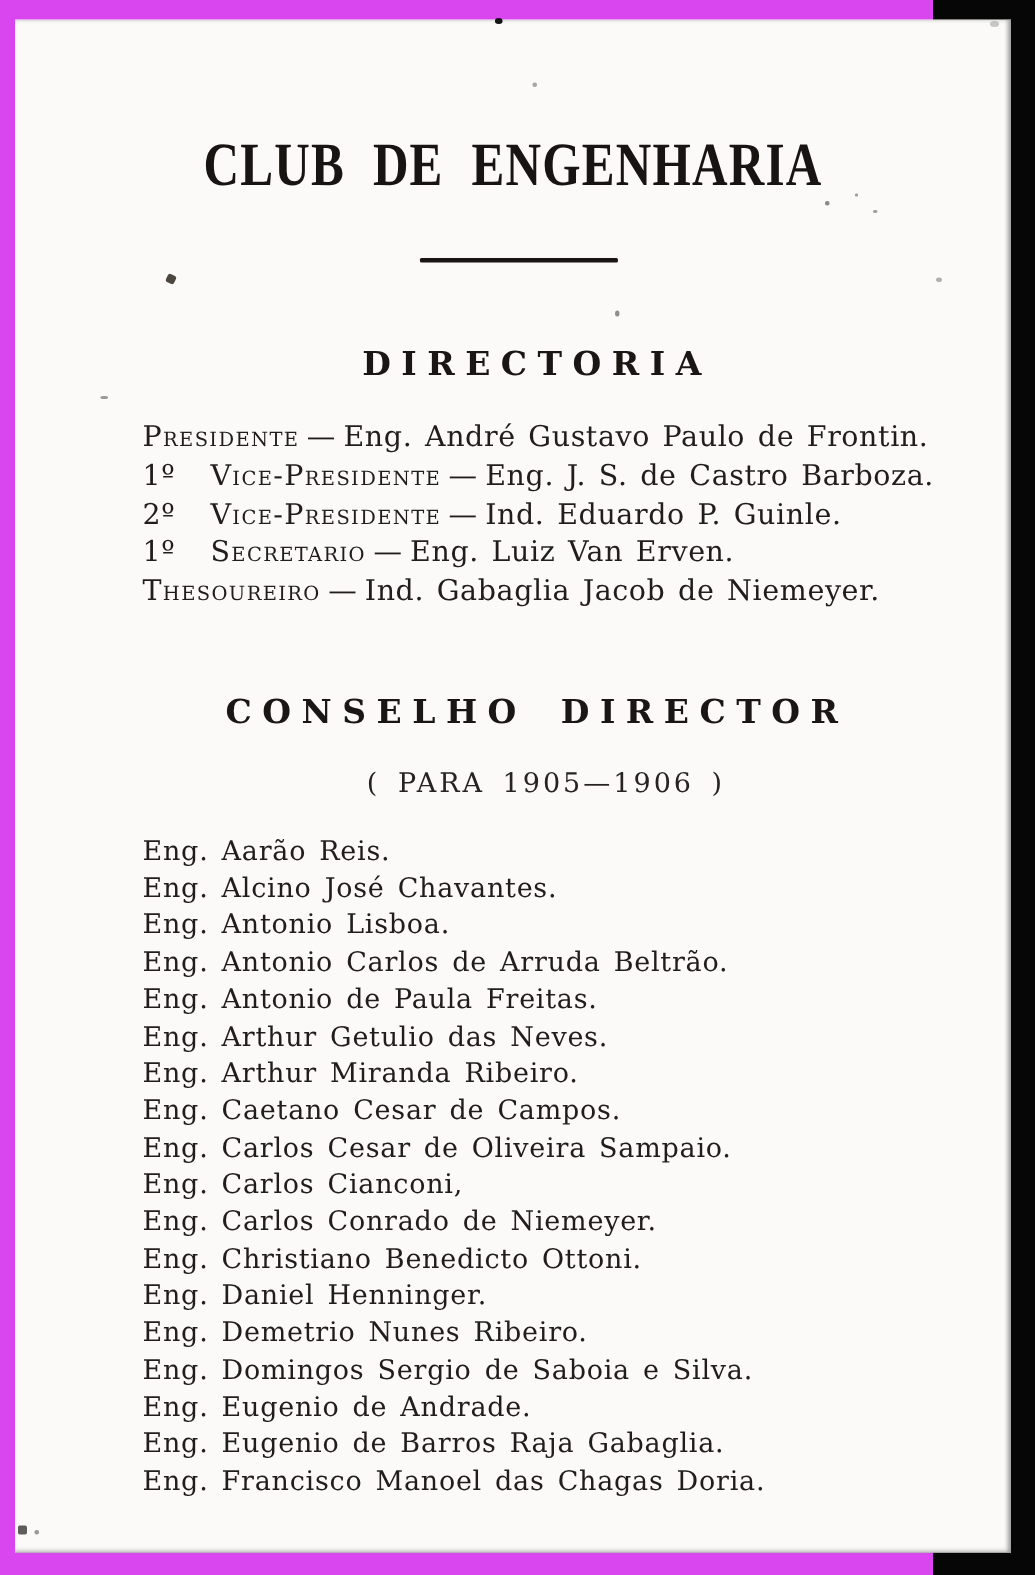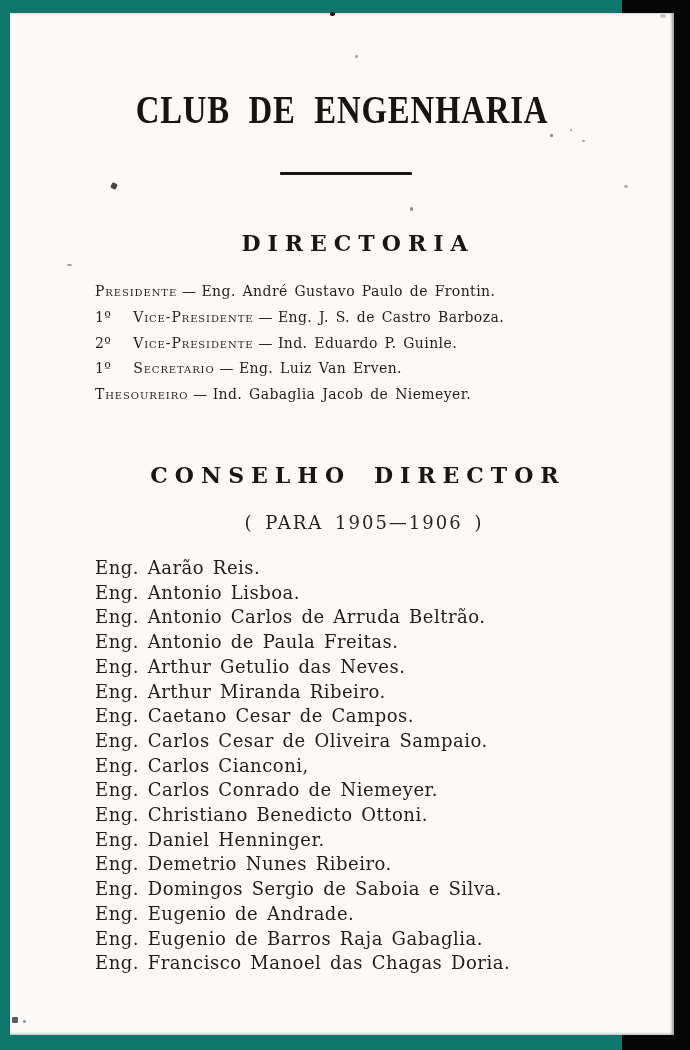--- a/index.html
+++ b/index.html
@@ -8,21 +8,21 @@
     background: #060606;
     width: 690px;
     height: 1050px;
     overflow: hidden;
     font-family: "DejaVu Serif", "Liberation Serif", serif;
   }
   .scan {
     position: relative;
     width: 622px;
     height: 1050px;
-    background: #0f766e;
+    background: #d946ef;
   }
   .page {
     position: absolute;
     left: 10px;
     top: 13px;
     width: 664px;
     height: 1022px;
     background: #fbfaf8;
     color: #201d1a;
     box-shadow: inset -4px 0 3px -2px #9a9a9a,
@@ -80,21 +80,21 @@
     letter-spacing: 2px;
     word-spacing: 4px;
     color: #262320;
     margin-left: 22px;
   }
   .officers {
     position: absolute;
     top: 266px;
     left: 85px;
     width: 560px;
-    font-size: 14px;
+    font-size: 19px;
     line-height: 25.8px;
     letter-spacing: 0.4px;
     word-spacing: 2px;
     white-space: nowrap;
   }
   .officer-line .ordinal { margin-right: 15px; }
   .officer-line .ordinal:empty { display: none; }
   .officer-line .role {
     font-variant: small-caps;
     letter-spacing: 0.9px;
@@ -156,20 +156,21 @@
       <div class="officer-line">
         <span class="role">Thesoureiro</span><span class="sep">—</span><span class="name">Ind. Gabaglia Jacob de Niemeyer.</span>
       </div>
     </div>
 
     <h2 class="heading heading-conselho">CONSELHO DIRECTOR</h2>
     <div class="term">( PARA 1905—1906 )</div>
 
     <div class="members">
       <div class="member-line">Eng. Aarão Reis.</div>
+      <div class="member-line">Eng. Alcino José Chavantes.</div>
       <div class="member-line">Eng. Antonio Lisboa.</div>
       <div class="member-line">Eng. Antonio Carlos de Arruda Beltrão.</div>
       <div class="member-line">Eng. Antonio de Paula Freitas.</div>
       <div class="member-line">Eng. Arthur Getulio das Neves.</div>
       <div class="member-line">Eng. Arthur Miranda Ribeiro.</div>
       <div class="member-line">Eng. Caetano Cesar de Campos.</div>
       <div class="member-line">Eng. Carlos Cesar de Oliveira Sampaio.</div>
       <div class="member-line">Eng. Carlos Cianconi,</div>
       <div class="member-line">Eng. Carlos Conrado de Niemeyer.</div>
       <div class="member-line">Eng. Christiano Benedicto Ottoni.</div>

